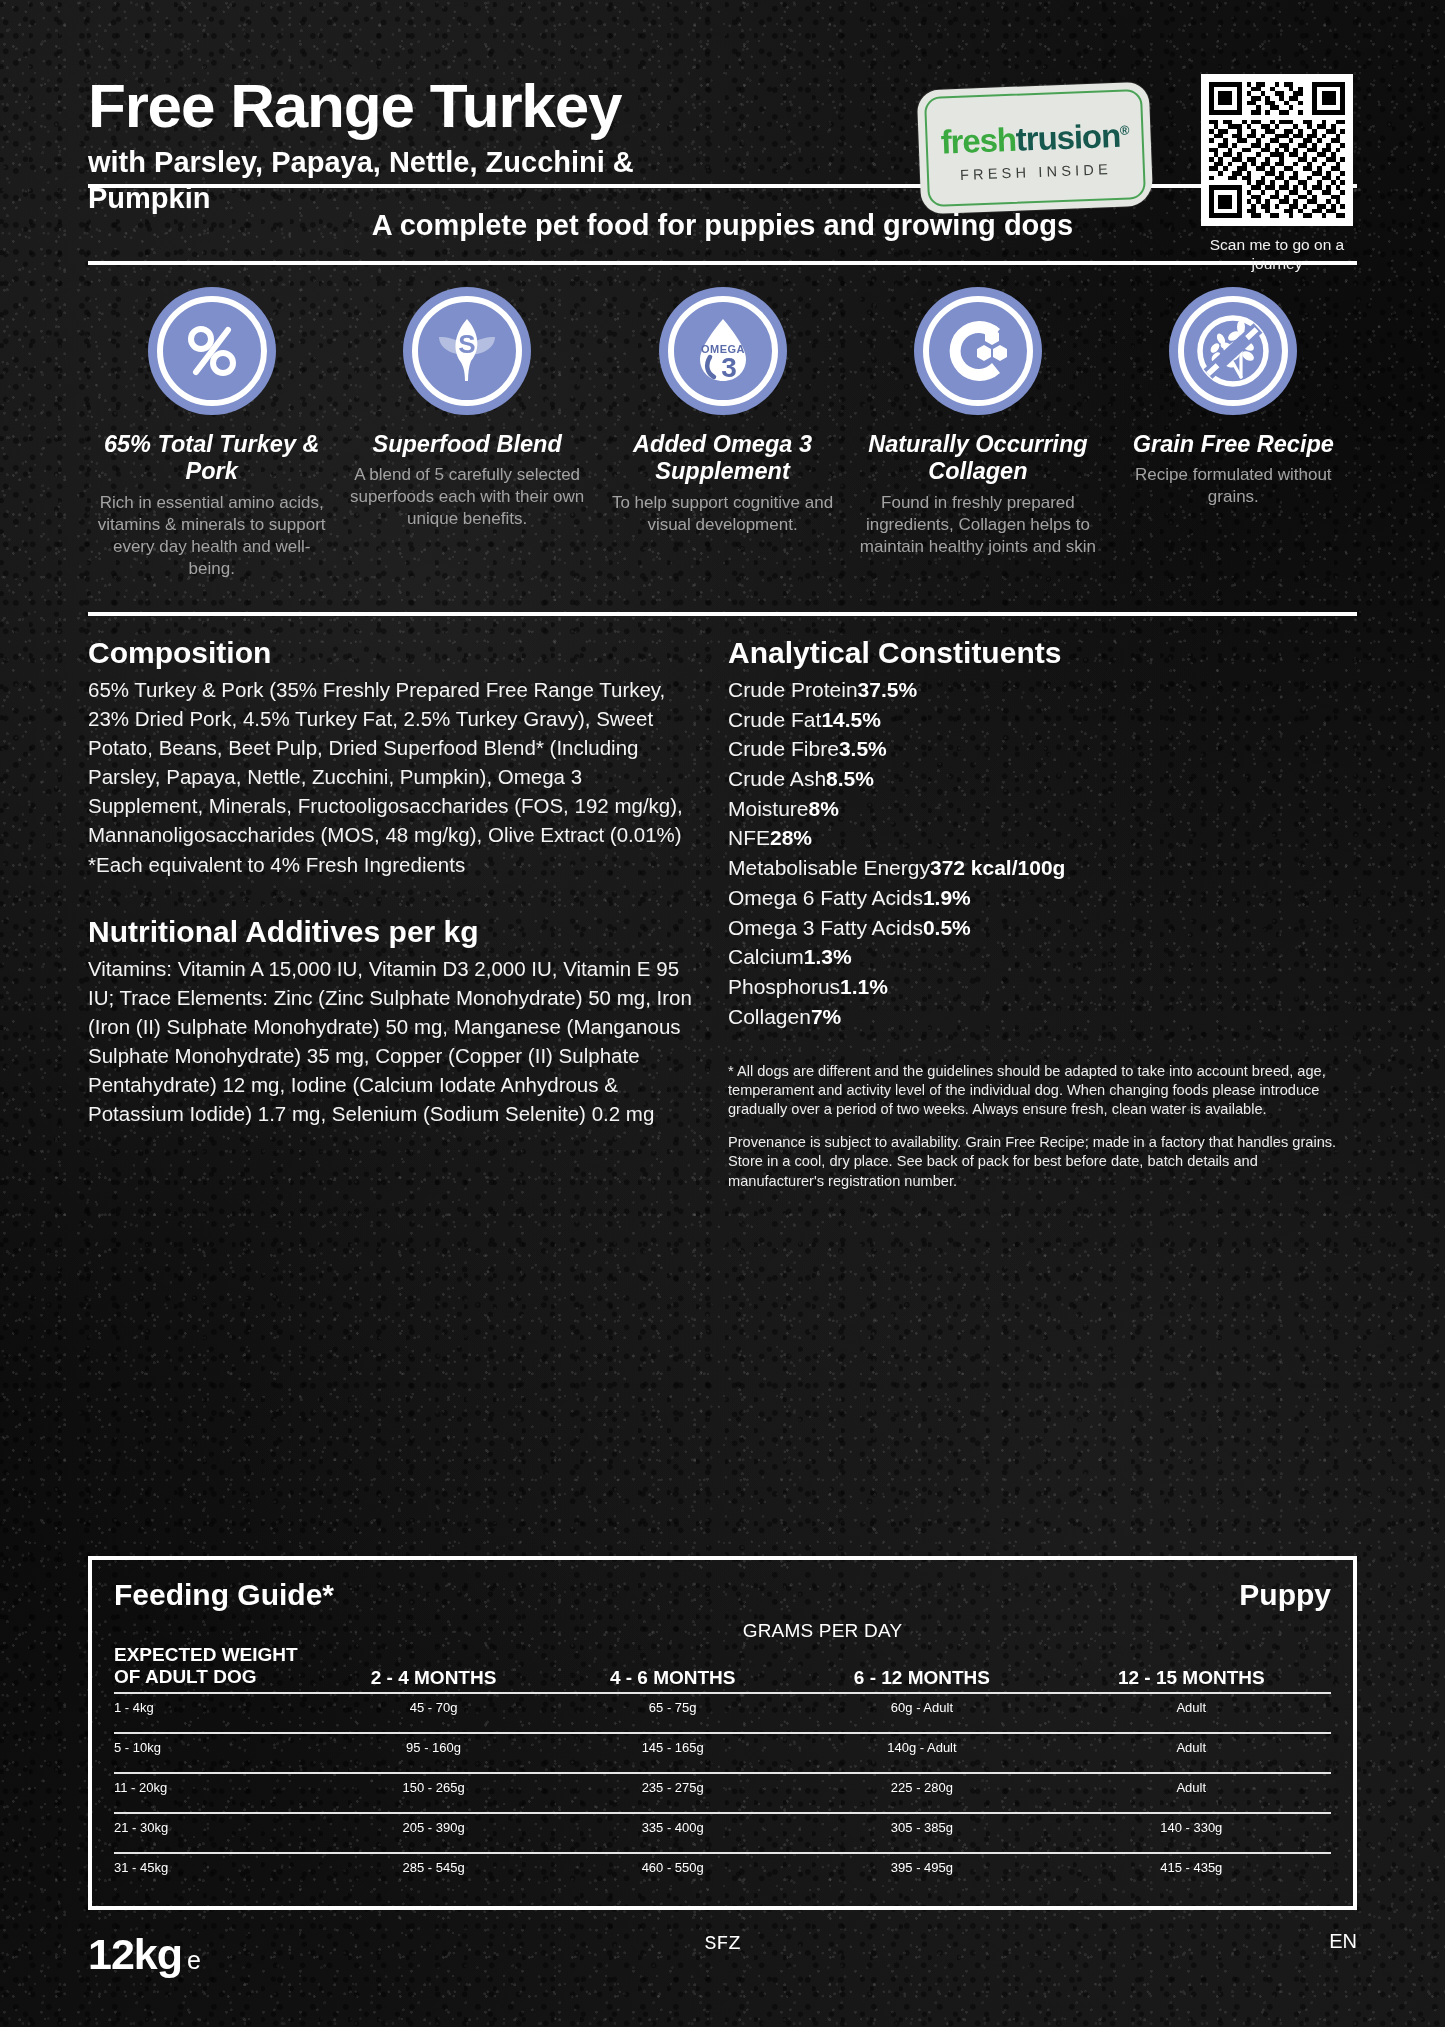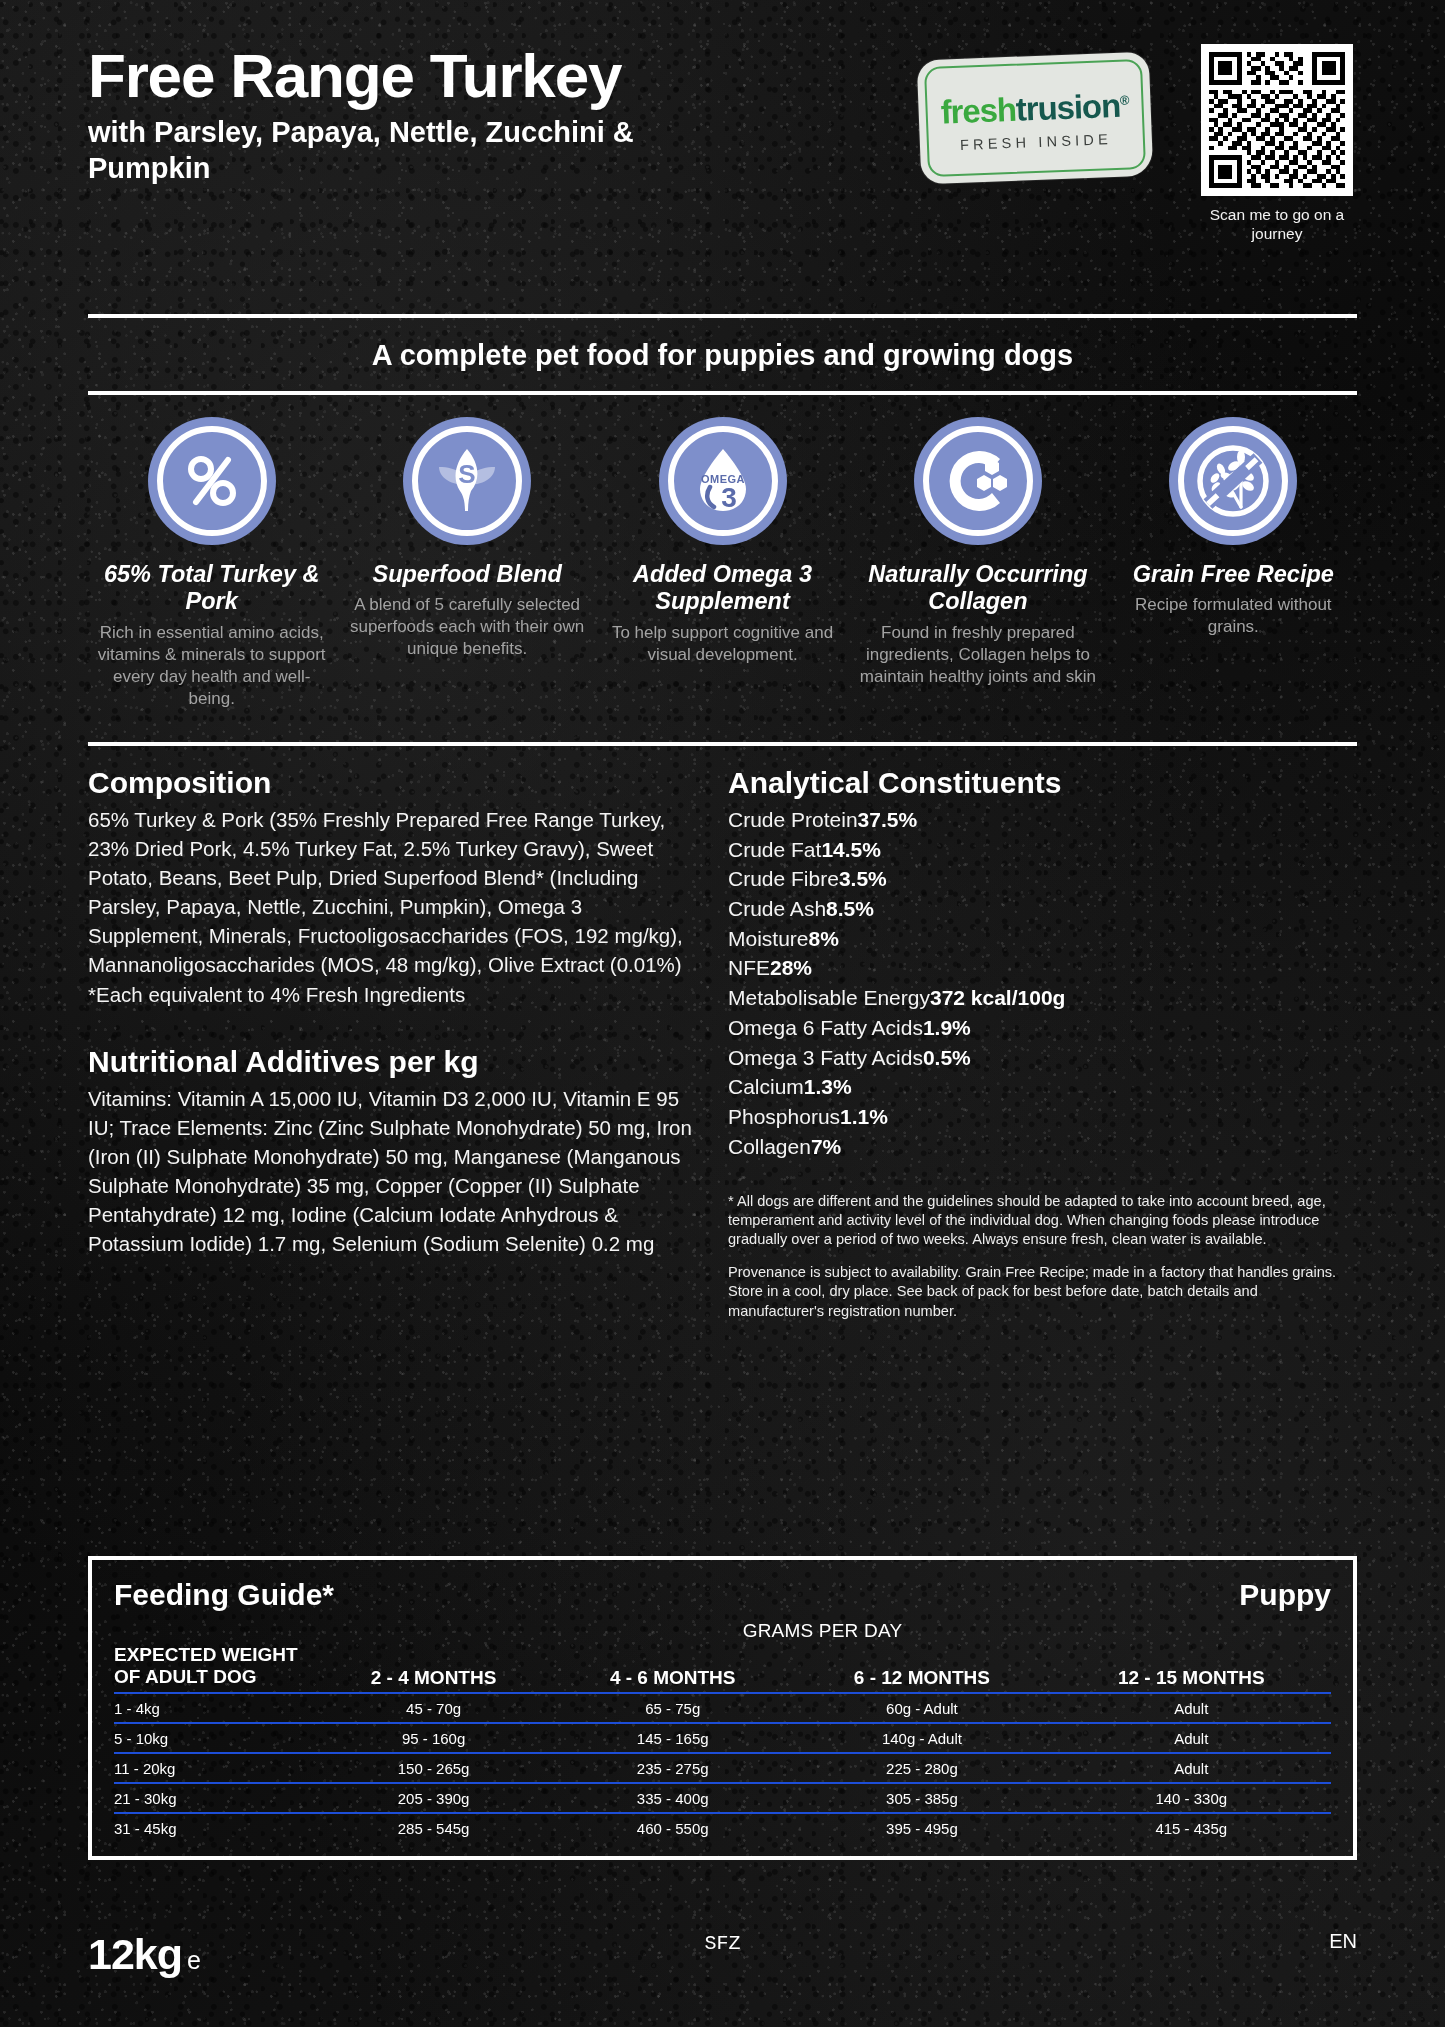--- a/index.html
+++ b/index.html
@@ -62,22 +62,22 @@
     z-index: 2;
     width: 1445px;
     height: 2027px;
     padding: 0 88px;
   }
 
   
   .header {
     display: flex;
     align-items: flex-start;
-    padding-top: 44px;
-    height: 314px;
+    padding-top: 74px;
+    height: 184px;
   }
   .title-wrap { flex: 1 1 auto; padding-right: 10px; }
   .product-title {
     font-size: 62px;
     font-weight: bold;
     letter-spacing: -1.2px;
     line-height: 1.02;
     white-space: nowrap;
   }
   .product-subtitle {
@@ -266,24 +266,24 @@
     white-space: nowrap;
   }
   .fg-colhead {
     font-size: 19px;
     text-align: center;
     vertical-align: bottom;
     padding-bottom: 3px !important;
     white-space: nowrap;
   }
   .fg-table tbody tr td {
-    border-top: 2px solid #1d4ed8;
-    font-size: 15px;
+    border-top: 2px solid #e5e5e5;
+    font-size: 13px;
     text-align: center;
-    padding: 6px 0 5px !important;
+    padding: 6px 0 17px !important;
   }
   .fg-table tbody tr td:first-child { text-align: left; }
   .fg-table tbody tr:last-child td { border-bottom: none; }
 
   
   .footer {
     position: absolute;
     left: 88px; right: 88px;
     top: 1930px;
     height: 70px;

